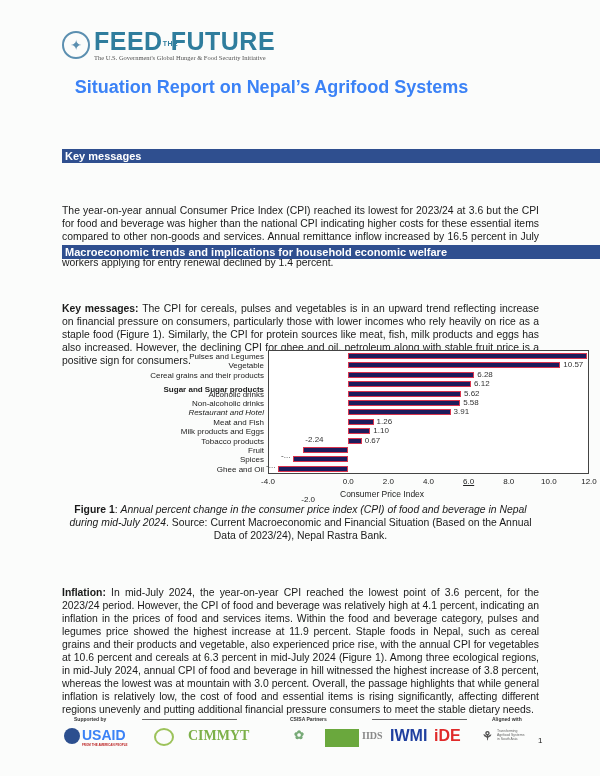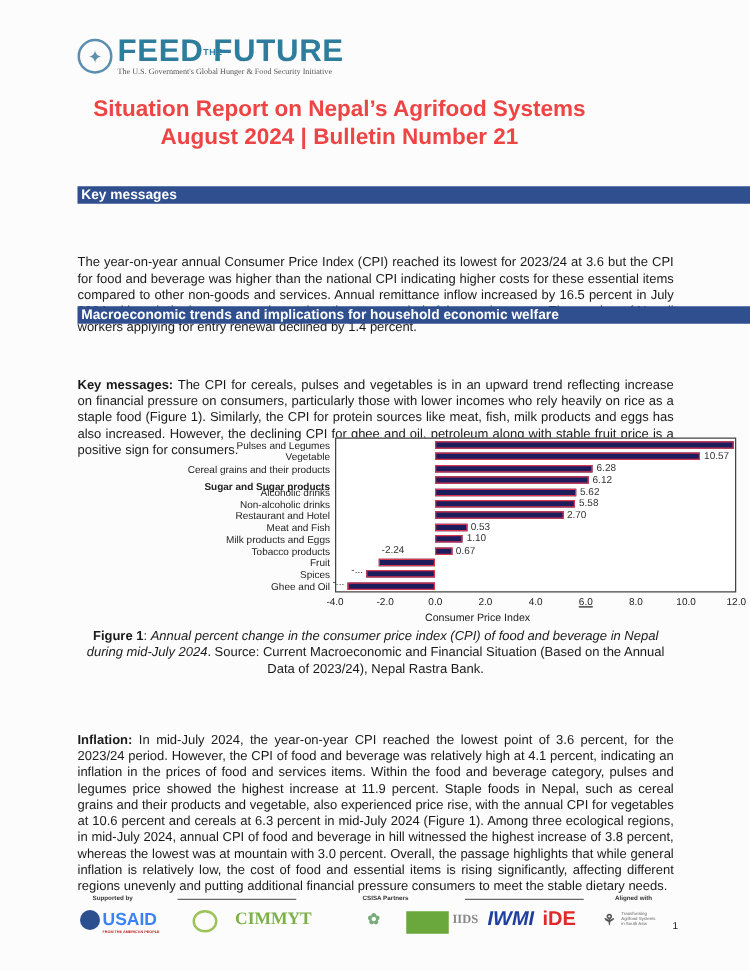--- a/index.html
+++ b/index.html
@@ -3,21 +3,21 @@
 <meta charset="utf-8">
 <style>
   * { box-sizing: border-box; margin: 0; padding: 0; }
   body { width: 600px; height: 776px; background: #fbfcfb; font-family: "Liberation Sans", sans-serif; color: #1a1a1a; position: relative; overflow: hidden; }
   .header { position: absolute; left: 62px; top: 28px; display: flex; align-items: center; }
   .seal { width: 28px; height: 28px; border-radius: 50%; border: 2px solid #5b8fb0; display: flex; align-items: center; justify-content: center; color: #5b8fb0; font-size: 14px; margin-right: 4px; }
   .brand { display: flex; flex-direction: column; }
   .brand-name { font-size: 25px; color: #2f7d9d; font-weight: bold; letter-spacing: 0.5px; line-height: 26px; font-family: "Liberation Sans", sans-serif; }
   .brand-the { font-size: 7px; vertical-align: middle; display: inline-block; width: 8px; line-height: 7px; text-align: center; }
   .brand-tag { font-size: 6.5px; color: #555; font-family: "Liberation Serif", serif; }
-  .title { position: absolute; left: 0; width: 543px; top: 76px; text-align: center; font-weight: bold; font-size: 18px; line-height: 22px; color: #ef4444; }
+  .title { position: absolute; left: 0; width: 543px; top: 76px; text-align: center; font-weight: bold; font-size: 18px; line-height: 22px; color: #3b82f6; }
   .section-bar { position: absolute; left: 62px; width: 555px; height: 14px; background: #2f4f8f; color: #fff; font-weight: bold; font-size: 11px; line-height: 14px; padding-left: 3px; }
   .para { position: absolute; left: 62px; width: 477px; font-size: 10.4px; line-height: 13px; text-align: justify; color: #1a1a1a; margin-top: 36px; }
   .para b { font-weight: bold; }
   .chart { position: absolute; left: 100px; top: 348px; width: 420px; height: 150px; }
   .plot { position: absolute; left: 168px; top: 2px; width: 321px; height: 124px; border: 1px solid #444; background: #fff; }
   .cat-label { position: absolute; right: 256px; font-size: 8px; color: #222; white-space: nowrap; text-align: right; }
   .bar { position: absolute; height: 6px; background: #1d1c5c; border: 1px solid #d9354f; }
   .val { position: absolute; font-size: 8px; color: #333; }
   .tick { position: absolute; top: 129px; font-size: 8px; color: #222; transform: translateX(-50%); }
   .xlabel { position: absolute; top: 141px; left: 240px; font-size: 8.5px; color: #222; }
@@ -33,21 +33,20 @@
 <div class="header">
   <div class="seal">✦</div>
   <div class="brand">
     <div class="brand-name"><span>FEED</span><span class="brand-the">THE</span><span>FUTURE</span></div>
     <div class="brand-tag">The U.S. Government's Global Hunger &amp; Food Security Initiative</div>
   </div>
 </div>
 
 <div class="title">
   <div>Situation Report on Nepal’s Agrifood Systems</div>
-  <div>August 2024 | Bulletin Number 21</div>
 </div>
 
 <div class="section-bar" style="top:149px">Key messages</div>
 <div class="para" style="top:168px">The year-on-year annual Consumer Price Index (CPI) reached its lowest for 2023/24 at 3.6 but the CPI for food and beverage was higher than the national CPI indicating higher costs for these essential items compared to other non-goods and services. Annual remittance inflow increased by 16.5 percent in July 2024, although the increase was lower than the same period of the previous year. The number of Nepali workers applying for entry renewal declined by 1.4 percent.</div>
 
 <div class="section-bar" style="top:245px">Macroeconomic trends and implications for household economic welfare</div>
 <div class="para" style="top:266px"><b>Key messages:</b><span> The CPI for cereals, pulses and vegetables is in an upward trend reflecting increase on financial pressure on consumers, particularly those with lower incomes who rely heavily on rice as a staple food (Figure 1). Similarly, the CPI for protein sources like meat, fish, milk products and eggs has also increased. However, the declining CPI for ghee and oil, petroleum along with stable fruit price is a positive sign for consumers.</span></div>
 
 <div class="chart" id="chart">
   <div class="plot"></div>
@@ -62,43 +61,43 @@
     <div class="val" style="left: 377.243px; top: 21.8px;">6.28</div>
     <div class="cat-label" style="top: 37px; font-weight: bold;">Sugar and Sugar products</div>
     <div class="bar" style="top: 33.2px; left: 248.25px; width: 122.782px;"></div>
     <div class="val" style="left: 374.033px; top: 31.2px;">6.12</div>
     <div class="cat-label" style="top: 41.6px;">Alcoholic drinks</div>
     <div class="bar" style="top: 42.6px; left: 248.25px; width: 112.751px;"></div>
     <div class="val" style="left: 364.001px; top: 40.6px;">5.62</div>
     <div class="cat-label" style="top: 51px;">Non-alcoholic drinks</div>
     <div class="bar" style="top: 52px; left: 248.25px; width: 111.949px;"></div>
     <div class="val" style="left: 363.199px; top: 50px;">5.58</div>
-    <div class="cat-label" style="top: 60.4px;">Restaurant and Hotel</div>
+    <div class="cat-label" style="top: 60.4px; font-style: italic;">Restaurant and Hotel</div>
     <div class="bar" style="top: 61.4px; left: 248.25px; width: 102.319px;"></div>
-    <div class="val" style="left: 353.569px; top: 59.4px;">2.70</div>
+    <div class="val" style="left: 353.569px; top: 59.4px;">3.91</div>
     <div class="cat-label" style="top: 69.8px;">Meat and Fish</div>
     <div class="bar" style="top: 70.8px; left: 248.25px; width: 25.2787px;"></div>
-    <div class="val" style="left: 276.529px; top: 68.8px;">0.53</div>
+    <div class="val" style="left: 276.529px; top: 68.8px;">1.26</div>
     <div class="cat-label" style="top: 79.2px; text-align: right;">Milk products and Eggs</div>
     <div class="bar" style="top: 80.2px; left: 248.25px; width: 22.0688px;"></div>
     <div class="val" style="left: 273.319px; top: 78.2px;">1.10</div>
     <div class="cat-label" style="top: 88.6px;">Tobacco products</div>
     <div class="bar" style="top: 89.6px; left: 248.25px; width: 13.4419px;"></div>
     <div class="val" style="left: 264.692px; top: 87.6px;">0.67</div>
     <div class="cat-label" style="top: 98px;">Fruit</div>
     <div class="bar" style="top: 99px; left: 203.31px; width: 44.94px;"></div>
     <div class="val" style="left: 205.31px; top: 87px;">-2.24</div>
     <div class="cat-label" style="top: 107.4px;">Spices</div>
     <div class="bar" style="top: 108.4px; left: 193.078px; width: 55.1719px;"></div>
     <div class="val" style="left: 181.078px; top: 103.4px;">-...</div>
     <div class="cat-label" style="top: 116.8px;">Ghee and Oil</div>
     <div class="bar" style="top: 117.8px; left: 178.031px; width: 70.2188px;"></div>
     <div class="val" style="left: 166.031px; top: 112.8px;">-...</div>
     <div class="tick" style="left: 168px;">-4.0</div>
-    <div class="tick" style="left: 208.125px;">-2.0</div>
+    <div class="tick" style="left: 208.125px; margin-top: 18px;">-2.0</div>
     <div class="tick" style="left: 248.25px;">0.0</div>
     <div class="tick" style="left: 288.375px;">2.0</div>
     <div class="tick" style="left: 328.5px;">4.0</div>
     <div class="tick" style="left: 368.625px; text-decoration: underline;">6.0</div>
     <div class="tick" style="left: 408.75px;">8.0</div>
     <div class="tick" style="left: 448.875px;">10.0</div>
     <div class="tick" style="left: 489px;">12.0</div>
   </div>
 
 <div class="caption"><b>Figure 1</b>: <i>Annual percent change in the consumer price index (CPI) of food and beverage in Nepal during mid-July 2024</i><span>. Source: Current Macroeconomic and Financial Situation (Based on the Annual Data of 2023/24), Nepal Rastra Bank.</span></div>
@@ -112,18 +111,18 @@
   <div style="position:absolute;left:310px;top:3px;width:95px;border-top:1px solid #666"></div>
   <div class="f-label" style="left:430px;top:0">Aligned with</div>
   <div class="logo" style="left:2px;top:12px;width:16px;height:16px;border-radius:50%;background:#2c4f8f;"></div>
   <div class="logo" style="left:20px;top:11px;font-size:14px;color:#3b82f6">USAID</div>
   <div class="logo" style="left:20px;top:27px;font-size:3px;color:#b22">FROM THE AMERICAN PEOPLE</div>
   <div class="logo" style="left:92px;top:12px;width:20px;height:18px;border-radius:50%;border:2px solid #9cc25a;"></div>
   <div class="logo" style="left:126px;top:12px;font-size:14px;color:#7db04a;font-family:'Liberation Serif',serif">CIMMYT</div>
   <div class="logo" style="left:232px;top:12px;width:12px;height:16px;color:#7a7;font-size:12px">✿</div>
   <div class="logo" style="left:263px;top:13px;width:34px;height:18px;background:#6aa83d"></div>
   <div class="logo" style="left:300px;top:14px;font-size:10px;color:#888;font-family:'Liberation Serif',serif">IIDS</div>
-  <div class="logo" style="left:328px;top:11px;font-size:16px;color:#1f3f9f;font-style:italic">IWMI</div>
+  <div class="logo" style="left:328px;top:11px;font-size:16px;color:#1f3f9f;">IWMI</div>
   <div class="logo" style="left:372px;top:11px;font-size:16px;color:#e02a2a">iDE</div>
   <div class="logo" style="left:420px;top:13px;font-size:12px;color:#555">⚘</div>
   <div class="logo" style="left:435px;top:13px;font-size:3.5px;color:#666;width:30px;font-weight:normal">Transforming Agrifood Systems in South Asia</div>
 </div>
 <div class="pagenum">1</div>
 
 </body></html>

